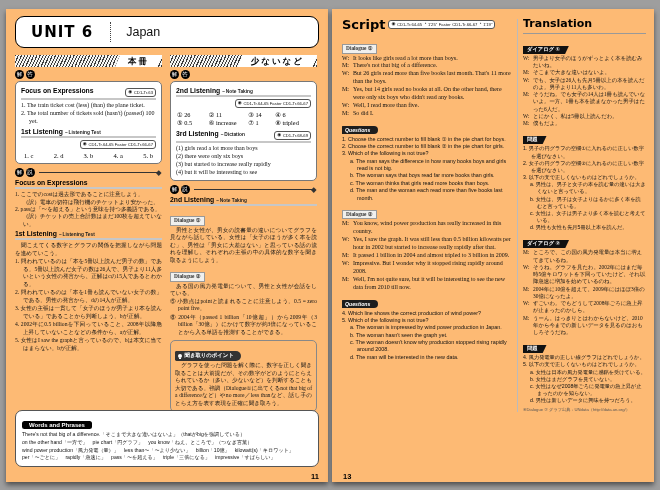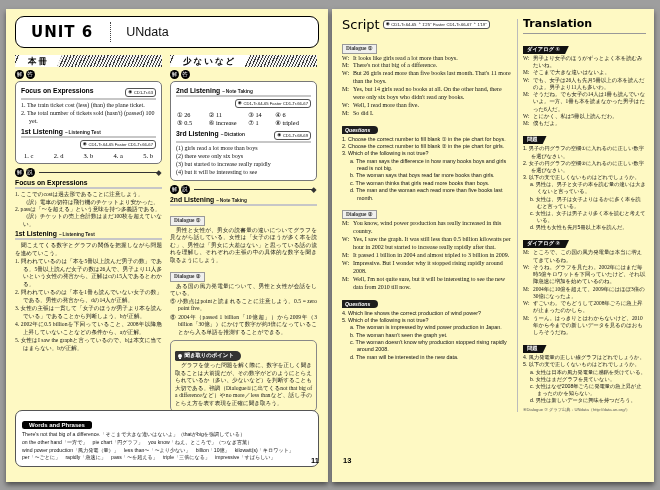--- a/index.html
+++ b/index.html
@@ -1,32 +1,32 @@
 <!DOCTYPE html>
 <html><head>
 <meta charset="utf-8">
 <style>
   html,body{margin:0;padding:0;}
   body{width:660px;height:490px;background:#9e9e9e;overflow:hidden;
        font-family:"Liberation Sans","DejaVu Sans",sans-serif;}
   .spread{display:flex;gap:4px;padding:9px 6px 0 6px;}
-  .page{width:322px;height:473px;background:#fef9c3;position:relative;
+  .page{width:322px;height:473px;background:#fdba74;position:relative;
         box-shadow:0 3px 5px rgba(0,0,0,.5);overflow:hidden;}
   .pl{padding:7px 9px;}
   
   .unit-box{border:1.6px solid #000;border-radius:9px;height:30px;display:flex;
             align-items:center;background:#fff;margin-bottom:6px;}
   .unit-no{font-family:"DejaVu Sans",sans-serif;font-weight:bold;font-size:15px;
            letter-spacing:1px;padding-left:15px;}
   .unit-sep{height:20px;border-left:1.6px dotted #444;margin:0 15px 0 17px;}
   .unit-title{font-size:12.5px;color:#111;}
   
   .cols{display:flex;gap:8px;}
   .col{width:147px;}
-  .banner{height:12px;margin:1px 0 3px;display:flex;justify-content:flex-start;
+  .banner{height:12px;margin:1px 0 3px;display:flex;justify-content:flex-end;
           background:repeating-linear-gradient(115deg,#3c3c3c 0px,#3c3c3c 1px,#f5f5f3 1px,#f5f5f3 2.8px);}
   .banner-label{background:#fff;font-size:8.5px;font-weight:bold;line-height:12px;
                 padding:0 13px;letter-spacing:2px;
                 clip-path:polygon(5px 0,100% 0,calc(100% - 5px) 100%,0 100%);}
   .badges{display:flex;gap:1.5px;margin:1.5px 0 2px;align-items:center;}
   .kbadge{width:9px;height:9px;border-radius:50%;background:#000;color:#fff;
           font-size:5.5px;display:inline-flex;align-items:center;justify-content:center;}
   .rule{flex:1;border-top:0.9px solid #333;position:relative;margin:0 2px 0 3px;}
   .rule::after{content:"";position:absolute;right:0;top:-2.2px;width:3.5px;height:3.5px;
                background:#333;transform:rotate(45deg);}
@@ -60,30 +60,30 @@
   .point-tag{display:inline-flex;align-items:center;gap:2.5px;background:#333;color:#fff;
              font-size:5.4px;font-weight:bold;border-radius:2px 7px 7px 2px;
              padding:1px 7px 1.5px 3px;margin-bottom:1.5px;}
   .bulb{width:4px;height:4px;background:#fff;border-radius:50%;position:relative;display:inline-block;}
   .bulb::after{content:"";position:absolute;left:1px;top:4.2px;width:2px;height:1.3px;background:#fff;}
   .words-box{position:absolute;left:9px;right:9px;bottom:15px;border:1.4px solid #555;
              border-radius:7px;padding:2.5px 6px 4px;background:#fff;}
   .words-tag{display:inline-block;background:#000;color:#fff;font-size:6px;font-weight:bold;
              padding:1px 7px;border-radius:2.5px;margin-bottom:1.5px;}
   .words-line{font-size:5.1px;line-height:1.5;color:#111;}
-  .pageno{position:absolute;bottom:17px;font-weight:bold;font-size:7.5px;color:#000;}
+  .pageno{position:absolute;bottom:1px;font-weight:bold;font-size:7.5px;color:#000;}
   .pn-left{right:9px;}
   .pn-right{left:11px;}
   
   .pr{padding:8px 8px 8px 10px;display:flex;}
   .script-col{width:170px;flex:0 0 170px;}
   .vdiv{border-left:0.8px solid #bbb;margin:2px 5px 0 5px;}
   .trans-col{flex:1;min-width:0;}
   .script-head{display:flex;align-items:center;gap:3px;margin-bottom:4px;}
-  .script-title{font-size:13px;font-weight:normal;font-family:"DejaVu Sans",sans-serif;}
+  .script-title{font-size:13px;font-weight:bold;font-family:"DejaVu Sans",sans-serif;}
   .trans-title{font-size:11px;font-weight:bold;font-family:"DejaVu Sans",sans-serif;
                border-bottom:0.7px solid #999;padding-bottom:3px;margin-bottom:3px;}
   .dline{position:relative;padding-left:11px;}
   .spk{position:absolute;left:0;top:0;}
   .qtag{display:inline-block;background:#1d1d1d;color:#fff;font-size:5.2px;font-style:italic;
         font-weight:bold;padding:0.5px 8px 1px 3px;border-radius:1px 7px 7px 1px;margin:3px 0 1px;}
   .q{font-size:5.4px;line-height:1.36;padding-left:8px;text-indent:-8px;color:#111;}
   .opt{font-size:5.4px;line-height:1.36;margin-left:8px;padding-left:7px;text-indent:-7px;color:#111;}
   .jtag{display:inline-block;background:#111;color:#fff;font-size:5.3px;font-weight:bold;
         padding:0.5px 9px 1px 4px;margin:3px 0 1px;
@@ -98,21 +98,21 @@
 </head>
 <body>
 
 <div class="spread">
 
   <div class="page">
     <div class="pl">
       <div class="unit-box">
         <span class="unit-no">UNIT 6</span>
         <span class="unit-sep"></span>
-        <span class="unit-title">UNdata</span>
+        <span class="unit-title">Japan</span>
       </div>
       <div class="cols">
 
         <div class="col">
           <div class="banner">
             <span class="banner-label">本冊</span>
           </div>
           <div class="badges">
 
           <span class="kbadge">解</span>

